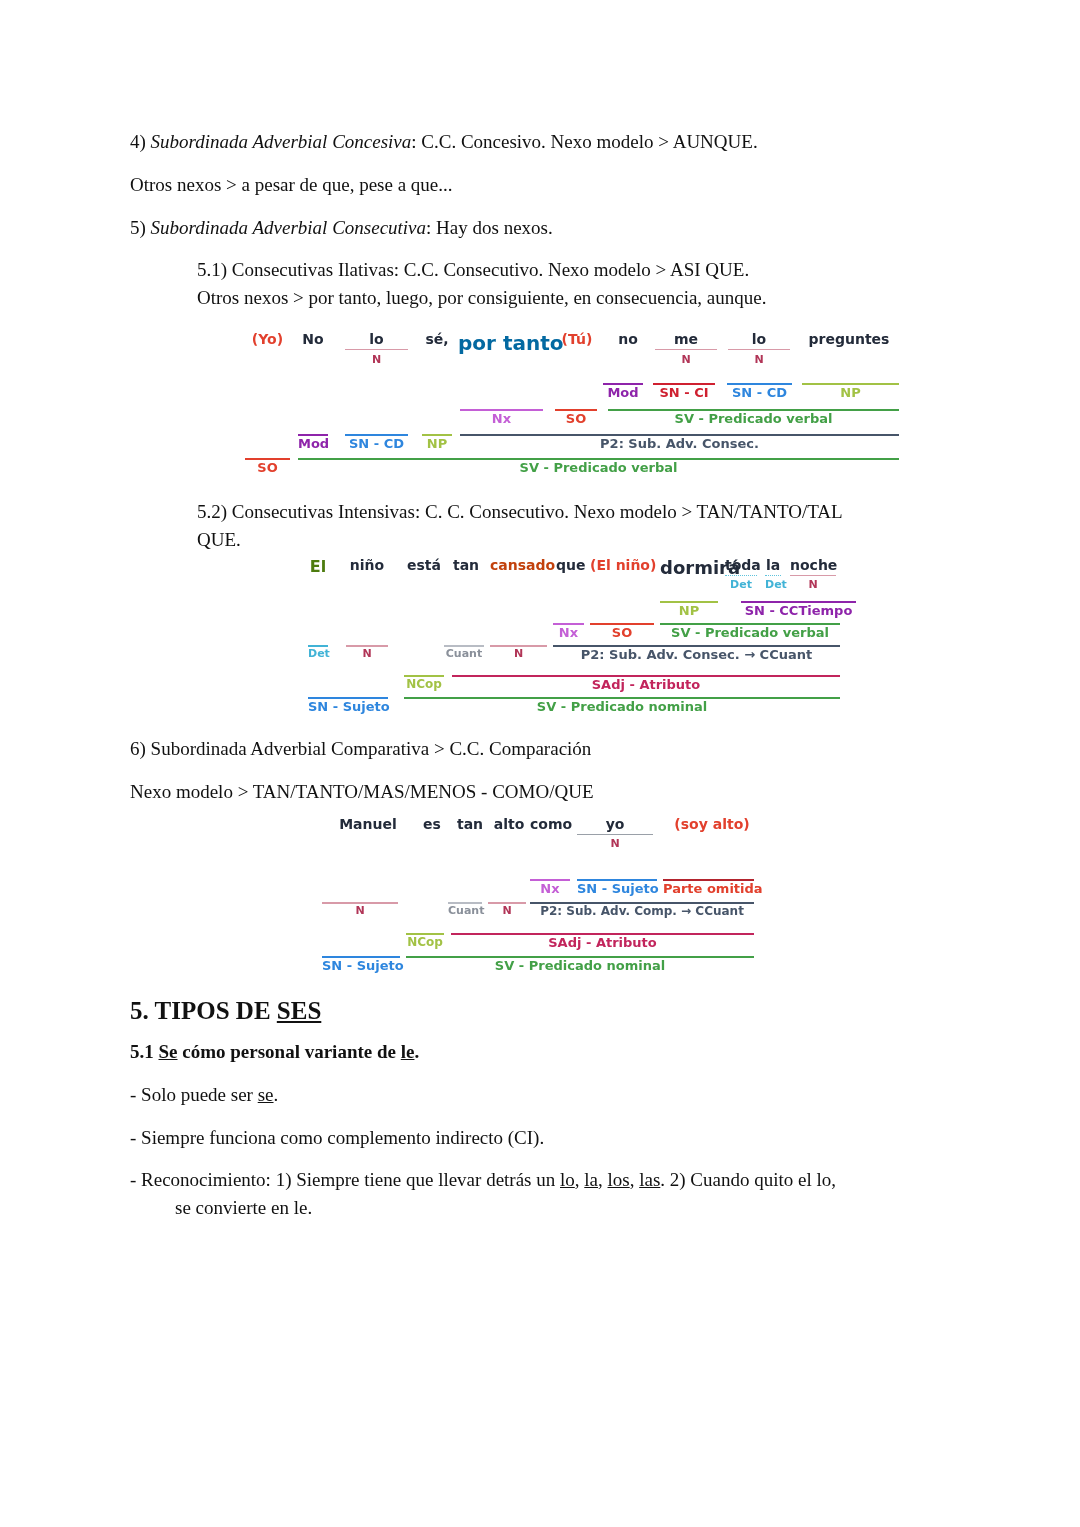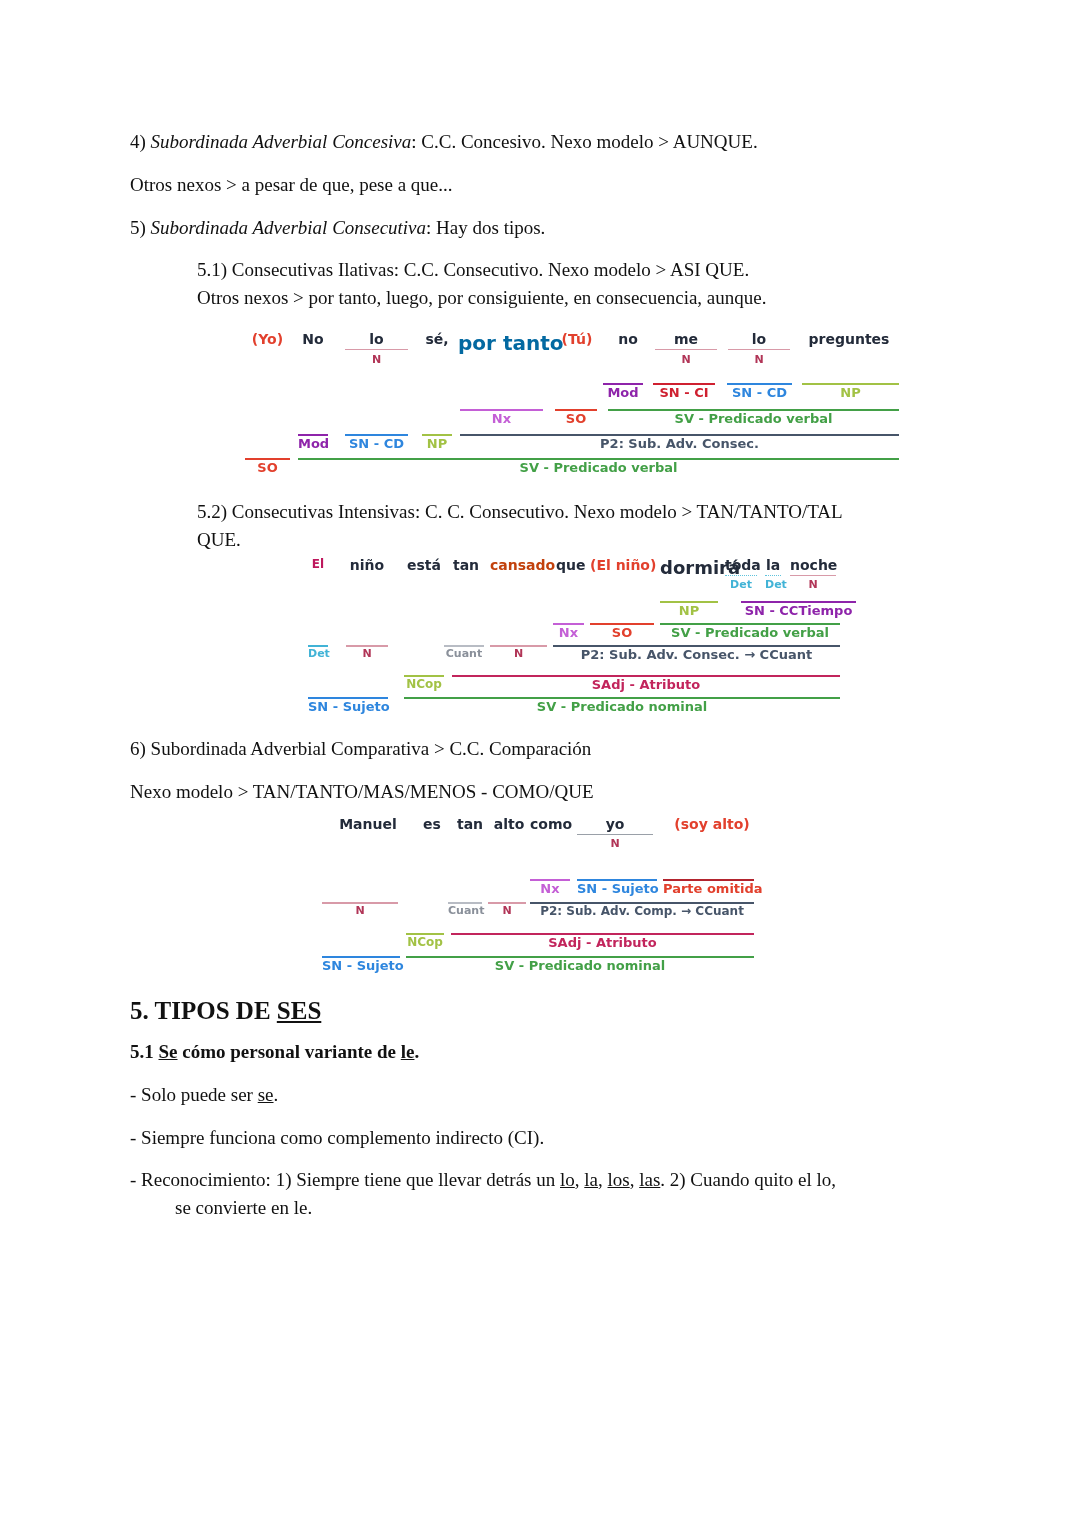--- a/index.html
+++ b/index.html
@@ -12,21 +12,21 @@
   .diagram{position:absolute;font-family:"DejaVu Sans", sans-serif;font-weight:bold;}
   .di{position:absolute;display:block;text-align:center;white-space:nowrap;
       line-height:1.25;box-sizing:border-box;}
 </style>
 </head>
 <body>
 
 <div class="page" id="page-root">
     <div class="para" style="left: 130px; top: 130px;"><span>4) </span><span class="i">Subordinada Adverbial Concesiva</span><span>: C.C. Concesivo. Nexo modelo &gt; AUNQUE.</span></div>
     <div class="para" style="left: 130px; top: 173px;"><span>Otros nexos &gt; a pesar de que, pese a que...</span></div>
-    <div class="para" style="left: 130px; top: 216px;"><span>5) </span><span class="i">Subordinada Adverbial Consecutiva</span><span>: Hay dos tipos.</span></div>
+    <div class="para" style="left: 130px; top: 216px;"><span>5) </span><span class="i">Subordinada Adverbial Consecutiva</span><span>: Hay dos nexos.</span></div>
     <div class="para" style="left: 197px; top: 258px;"><span>5.1) Consecutivas Ilativas: C.C. Consecutivo. Nexo modelo &gt; ASI QUE.</span></div>
     <div class="para" style="left: 197px; top: 286px;"><span>Otros nexos &gt; por tanto, luego, por consiguiente, en consecuencia, aunque.</span></div>
     <div class="para" style="left: 197px; top: 500px;"><span>5.2) Consecutivas Intensivas: C. C. Consecutivo. Nexo modelo &gt; TAN/TANTO/TAL</span></div>
     <div class="para" style="left: 197px; top: 528px;"><span>QUE.</span></div>
     <div class="para" style="left: 130px; top: 737px;"><span>6) Subordinada Adverbial Comparativa &gt; C.C. Comparación</span></div>
     <div class="para" style="left: 130px; top: 780px;"><span>Nexo modelo &gt; TAN/TANTO/MAS/MENOS - COMO/QUE</span></div>
     <div class="para bold" style="left: 130px; top: 995px; font-size: 25px;"><span>5. TIPOS DE </span><span class="u">SES</span></div>
     <div class="para bold" style="left: 130px; top: 1040px; font-size: 19px;"><span>5.1 </span><span class="u">Se</span><span> cómo personal variante de </span><span class="u">le</span><span>.</span></div>
     <div class="para" style="left: 130px; top: 1083px;"><span>- Solo puede ser </span><span class="u">se</span><span>.</span></div>
     <div class="para" style="left: 130px; top: 1126px;"><span>- Siempre funciona como complemento indirecto (CI).</span></div>
@@ -54,21 +54,21 @@
       <span class="di" style="left: 310px; top: 78px; width: 42px; color: rgb(226, 64, 45); font-size: 13px; border-top: 2px solid rgb(226, 64, 45);">SO</span>
       <span class="di" style="left: 363px; top: 78px; width: 291px; color: rgb(67, 160, 71); font-size: 13px; border-top: 2px solid rgb(67, 160, 71);">SV - Predicado verbal</span>
       <span class="di" style="left: 53px; top: 103px; width: 30px; color: rgb(142, 36, 170); font-size: 13px; border-top: 2px solid rgb(142, 36, 170);">Mod</span>
       <span class="di" style="left: 100px; top: 103px; width: 63px; color: rgb(46, 134, 222); font-size: 13px; border-top: 2px solid rgb(46, 134, 222);">SN - CD</span>
       <span class="di" style="left: 177px; top: 103px; width: 30px; color: rgb(162, 194, 69); font-size: 13px; border-top: 2px solid rgb(162, 194, 69);">NP</span>
       <span class="di" style="left: 215px; top: 103px; width: 439px; color: rgb(71, 85, 105); font-size: 13px; border-top: 2px solid rgb(71, 85, 105);">P2: Sub. Adv. Consec.</span>
       <span class="di" style="left: 0px; top: 127px; width: 45px; color: rgb(226, 64, 45); font-size: 13px; border-top: 2px solid rgb(226, 64, 45);">SO</span>
       <span class="di" style="left: 53px; top: 127px; width: 601px; color: rgb(67, 160, 71); font-size: 13px; border-top: 2px solid rgb(67, 160, 71);">SV - Predicado verbal</span>
     </div>
     <div class="diagram" style="left: 308px; top: 557px; width: 532px; height: 162px;">
-      <span class="di" style="left: 0px; top: 0px; width: 20px; color: #be185d; font-size: 12px;">El</span>
+      <span class="di" style="left: 0px; top: 0px; width: 20px; color: #4d7c0f; font-size: 16px;">El</span>
       <span class="di" style="left: 38px; top: 0px; width: 42px; color: rgb(35, 43, 58); font-size: 14px;">niño</span>
       <span class="di" style="left: 96px; top: 0px; width: 40px; color: rgb(35, 43, 58); font-size: 14px;">está</span>
       <span class="di" style="left: 144px; top: 0px; width: 28px; color: rgb(35, 43, 58); font-size: 14px;">tan</span>
       <span class="di" style="left: 182px; top: 0px; width: 57px; color: #c2410c; font-size: 14px; text-align: right;">cansado</span>
       <span class="di" style="left: 248px; top: 0px; width: 28px; color: rgb(35, 43, 58); font-size: 14px;">que</span>
       <span class="di" style="left: 282px; top: 0px; width: 64px; color: rgb(226, 64, 45); font-size: 14px;">(El niño)</span>
       <span class="di" style="left: 352px; top: 0px; width: 58px; color: rgb(35, 43, 58); font-size: 18px;">dormirá</span>
       <span class="di" style="left: 417px; top: 0px; width: 32px; color: rgb(35, 43, 58); font-size: 14px; border-bottom: 1px dotted rgb(95, 195, 220);">toda</span>
       <span class="di" style="left: 457px; top: 0px; width: 16px; color: rgb(35, 43, 58); font-size: 14px; border-bottom: 1px dotted rgb(95, 195, 220);">la</span>
       <span class="di" style="left: 482px; top: 0px; width: 46px; color: rgb(35, 43, 58); font-size: 14px; border-bottom: 1px solid rgb(216, 154, 168);">noche</span>

